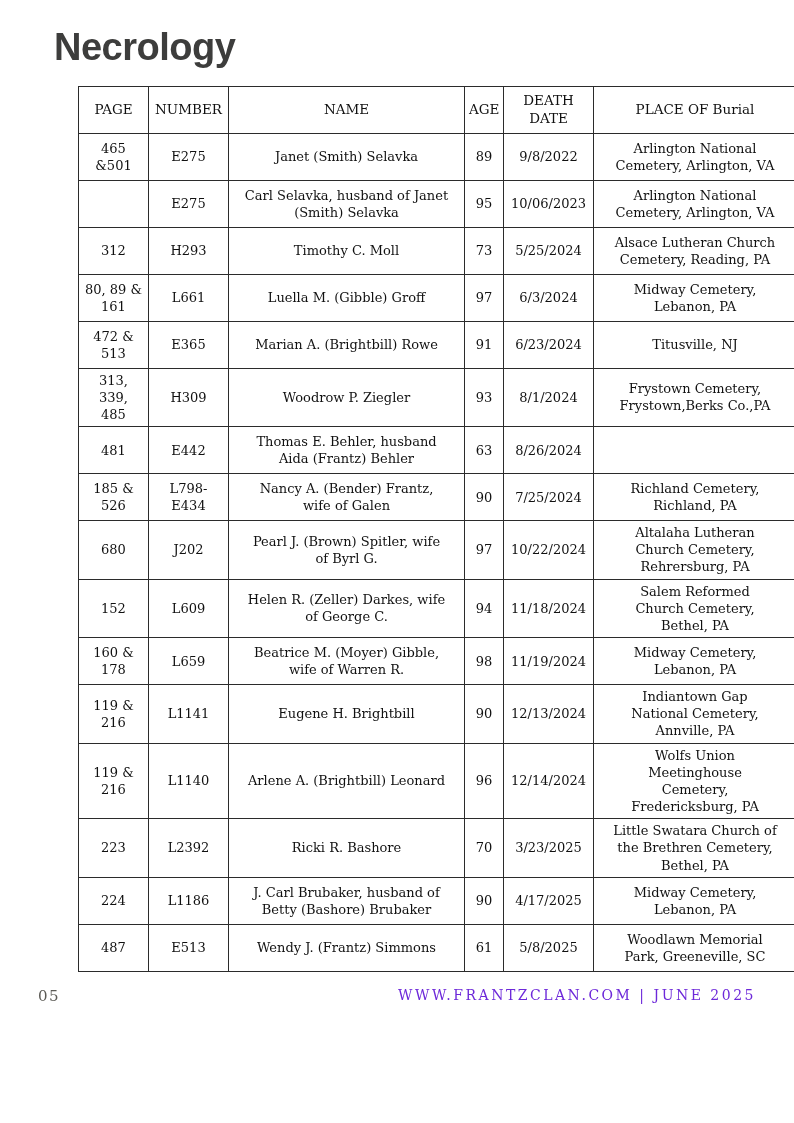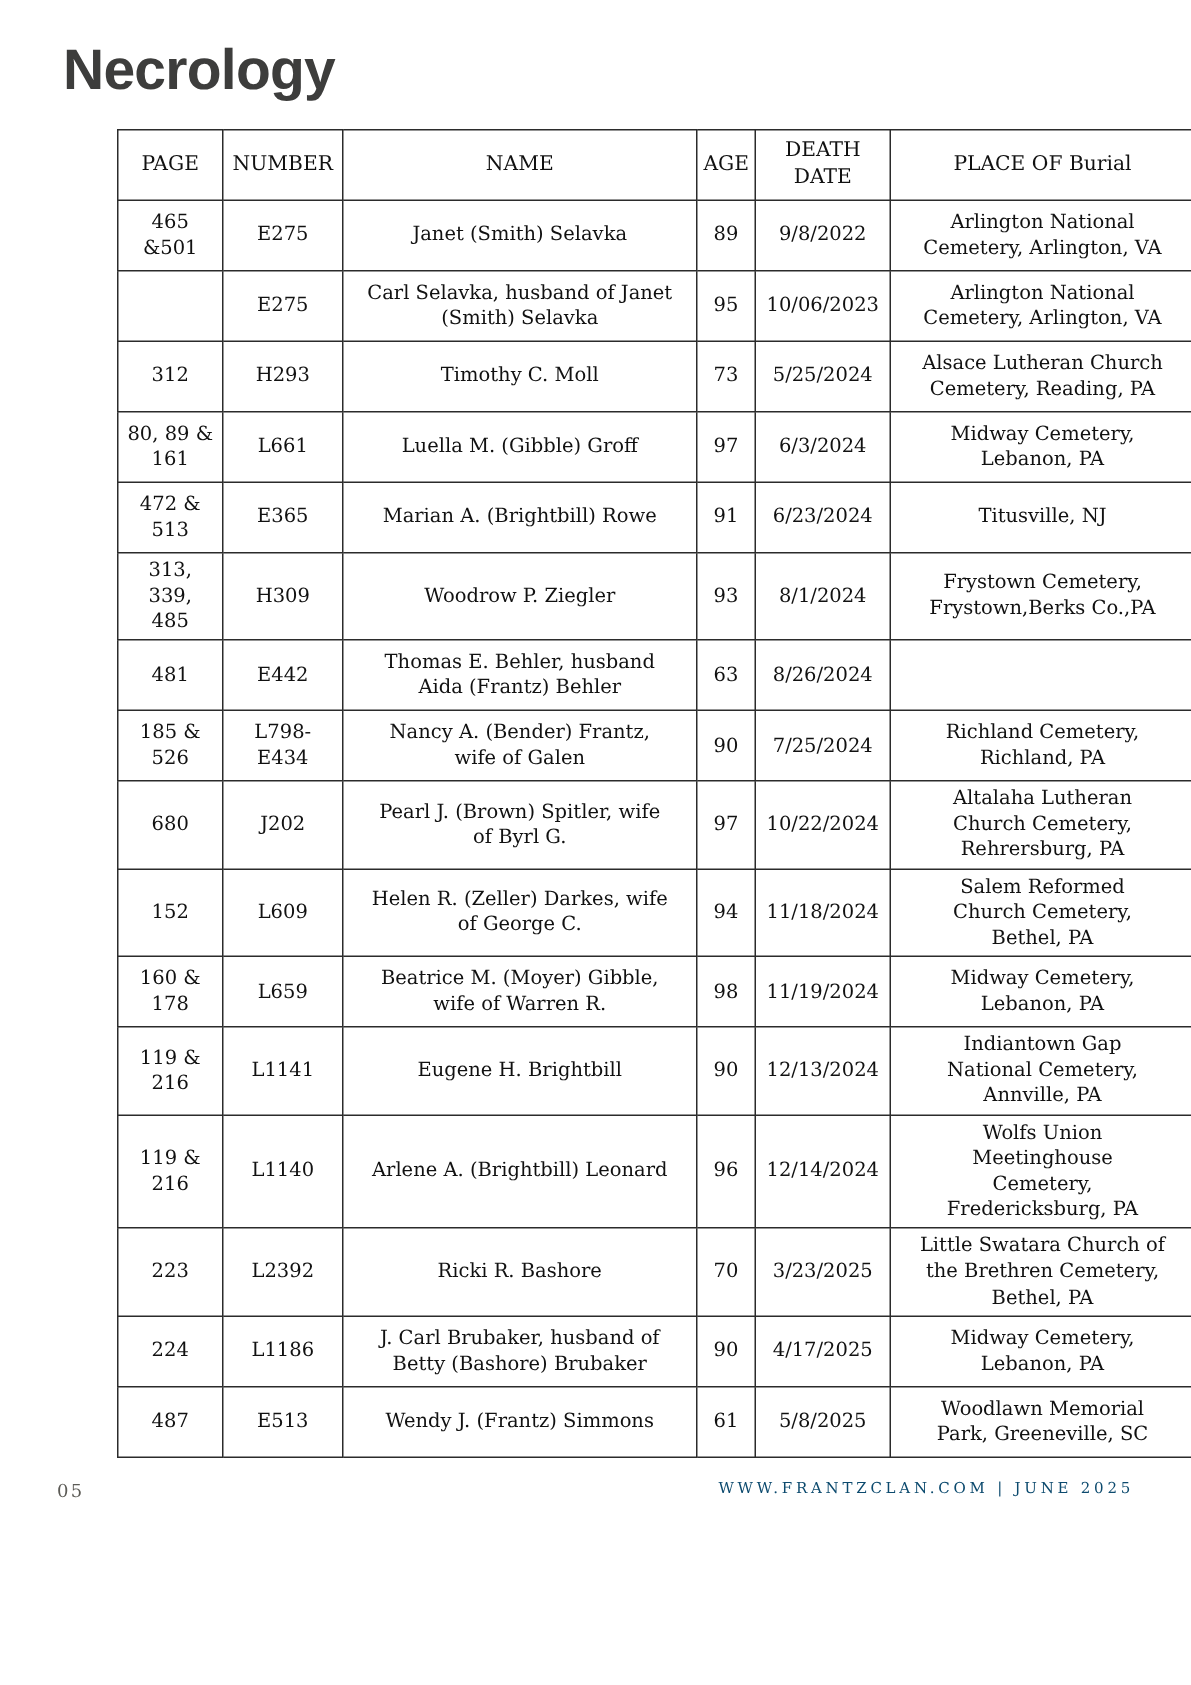--- a/index.html
+++ b/index.html
@@ -17,21 +17,21 @@
     overflow: hidden;
     font-family: "DejaVu Serif", "Liberation Serif", serif;
     color: #111111;
   }
   .page-title {
     font-family: "Liberation Sans", "DejaVu Sans", sans-serif;
     font-weight: 700;
     font-size: 38px;
     letter-spacing: -0.5px;
     color: #3d3d3c;
-    margin: 0 0 16px 4px;
+    margin: 0 0 16px 16px;
     line-height: 1.15;
   }
   table.necrology {
     border-collapse: collapse;
     table-layout: fixed;
     width: 718px;
     margin-left: 40px;
   }
   table.necrology th,
   table.necrology td {
@@ -54,28 +54,28 @@
     font-weight: 400;
   }
   .page-footer {
     width: 718px;
     margin-top: 15px;
     display: flex;
     justify-content: space-between;
     align-items: flex-start;
   }
   .footer-page-number {
-    font-size: 12px;
+    font-size: 15px;
     letter-spacing: 1.5px;
     color: #5c5b56;
   }
   .footer-site {
-    font-size: 10px;
+    font-size: 14px;
     letter-spacing: 2.5px;
-    color: #0c4a6e;
+    color: #6d28d9;
   }
 </style>
 </head>
 <body>
 
 <div class="page">
 
   <h1 class="page-title">Necrology</h1>
 
   <table class="necrology">

